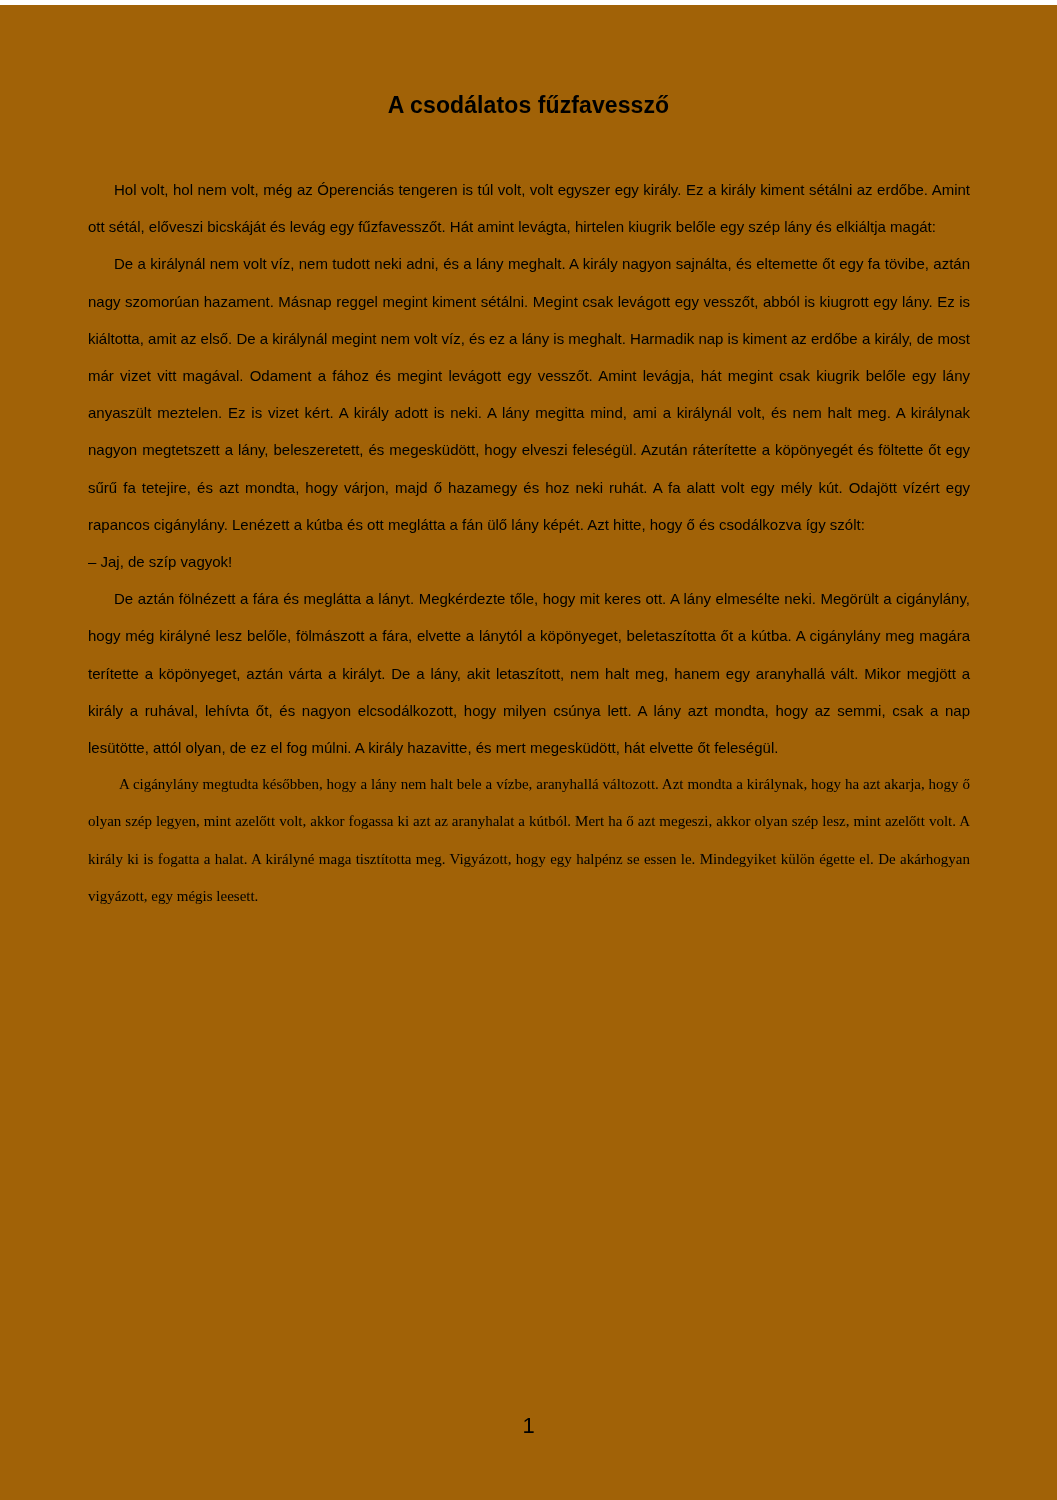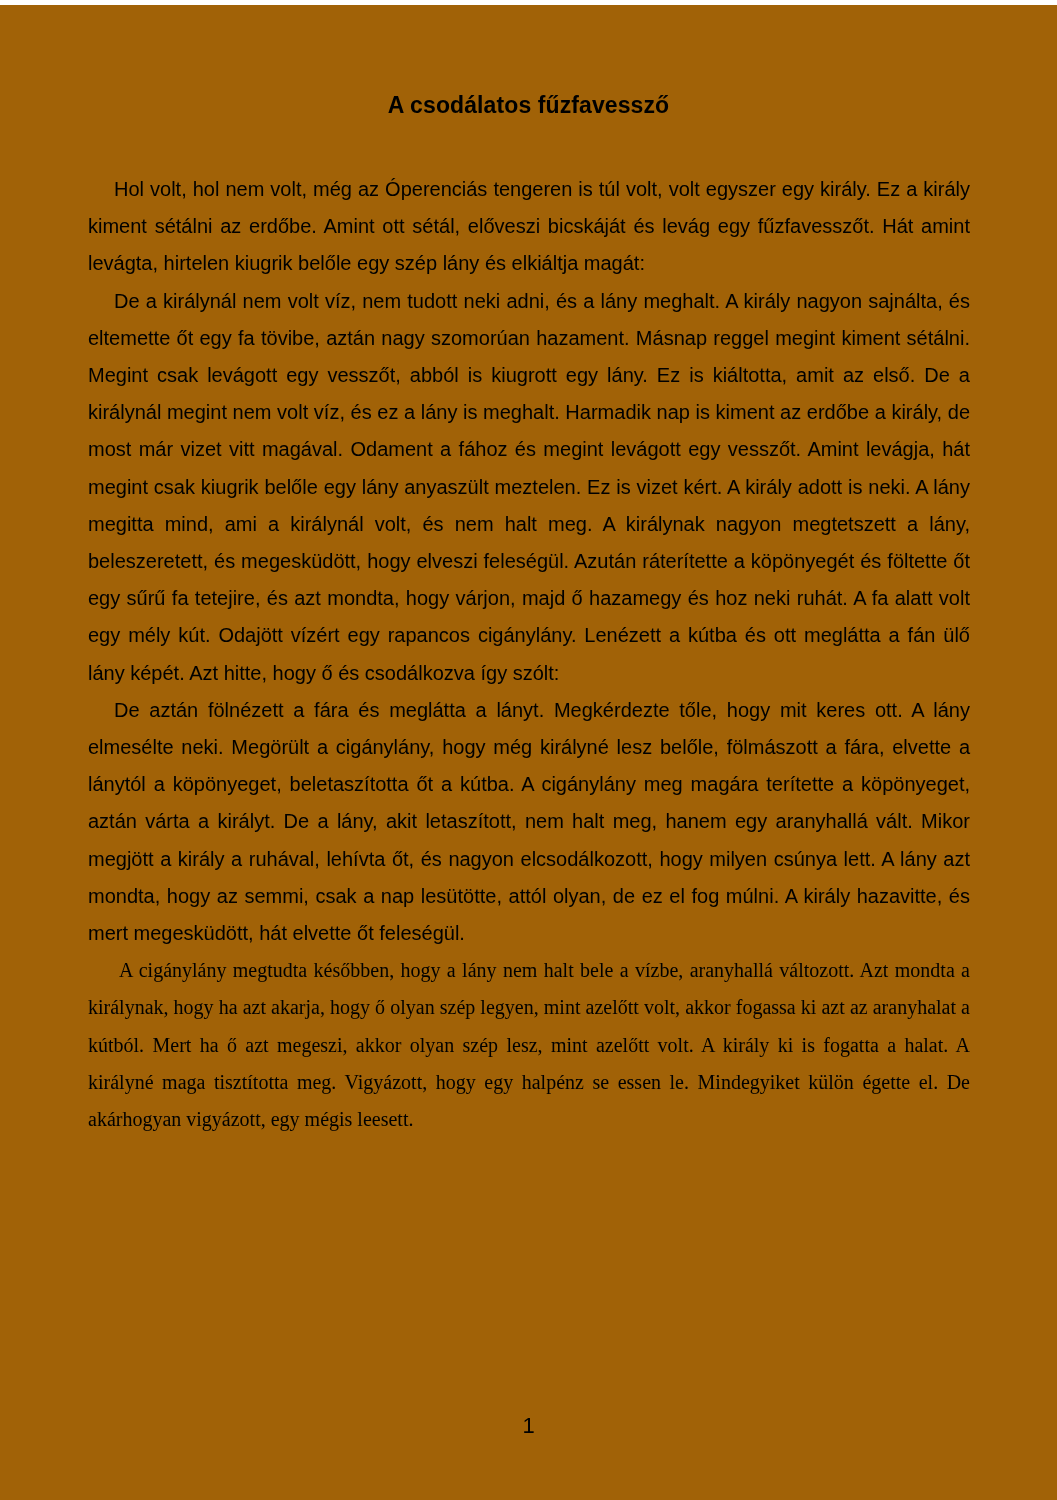--- a/index.html
+++ b/index.html
@@ -30,21 +30,21 @@
     font-size: 23px;
     font-weight: bold;
     letter-spacing: 0.1px;
     line-height: 1.2;
   }
   #body-text {
     position: absolute;
     left: 88px;
     top: 166px;
     width: 882px;
-    font-size: 20px;
+    font-size: 15px;
     line-height: 37.2px;
     text-align: justify;
     text-justify: inter-word;
   }
   #body-text p {
     margin: 0;
     padding: 0;
     text-align: justify;
     -webkit-hyphens: none;
     hyphens: none;
@@ -73,19 +73,20 @@
 </head>
 <body>
 
 <div id="page">
 
   <h1 id="doc-title">A csodálatos fűzfavessző</h1>
 
   <div id="body-text">
     <p class="indent">Hol volt, hol nem volt, még az Óperenciás tengeren is túl volt, volt egyszer egy király. Ez a király kiment sétálni az erdőbe. Amint ott sétál, előveszi bicskáját és levág egy fűzfavesszőt. Hát amint levágta, hirtelen kiugrik belőle egy szép lány és elkiáltja magát:</p>
     <p class="indent">De a királynál nem volt víz, nem tudott neki adni, és a lány meghalt. A király nagyon sajnálta, és eltemette őt egy fa tövibe, aztán nagy szomorúan hazament. Másnap reggel megint kiment sétálni. Megint csak levágott egy vesszőt, abból is kiugrott egy lány. Ez is kiáltotta, amit az első. De a királynál megint nem volt víz, és ez a lány is meghalt. Harmadik nap is kiment az erdőbe a király, de most már vizet vitt magával. Odament a fához és megint levágott egy vesszőt. Amint levágja, hát megint csak kiugrik belőle egy lány anyaszült meztelen. Ez is vizet kért. A király adott is neki. A lány megitta mind, ami a királynál volt, és nem halt meg. A királynak nagyon megtetszett a lány, beleszeretett, és megesküdött, hogy elveszi feleségül. Azután ráterítette a köpönyegét és föltette őt egy sűrű fa tetejire, és azt mondta, hogy várjon, majd ő hazamegy és hoz neki ruhát. A fa alatt volt egy mély kút. Odajött vízért egy rapancos cigánylány. Lenézett a kútba és ott meglátta a fán ülő lány képét. Azt hitte, hogy ő és csodálkozva így szólt:</p>
+    <p class="flush">– Jaj, de szíp vagyok!</p>
     <p class="indent">De aztán fölnézett a fára és meglátta a lányt. Megkérdezte tőle, hogy mit keres ott. A lány elmesélte neki. Megörült a cigánylány, hogy még királyné lesz belőle, fölmászott a fára, elvette a lánytól a köpönyeget, beletaszította őt a kútba. A cigánylány meg magára terítette a köpönyeget, aztán várta a királyt. De a lány, akit letaszított, nem halt meg, hanem egy aranyhallá vált. Mikor megjött a király a ruhával, lehívta őt, és nagyon elcsodálkozott, hogy milyen csúnya lett. A lány azt mondta, hogy az semmi, csak a nap lesütötte, attól olyan, de ez el fog múlni. A király hazavitte, és mert megesküdött, hát elvette őt feleségül.</p>
     <p class="indent-wide">A cigánylány megtudta későbben, hogy a lány nem halt bele a vízbe, aranyhallá változott. Azt mondta a királynak, hogy ha azt akarja, hogy ő olyan szép legyen, mint azelőtt volt, akkor fogassa ki azt az aranyhalat a kútból. Mert ha ő azt megeszi, akkor olyan szép lesz, mint azelőtt volt. A király ki is fogatta a halat. A királyné maga tisztította meg. Vigyázott, hogy egy halpénz se essen le. Mindegyiket külön égette el. De akárhogyan vigyázott, egy mégis leesett.</p>
   </div>
 
   <div id="page-number">1</div>
 
 </div>
 
 </body></html>

